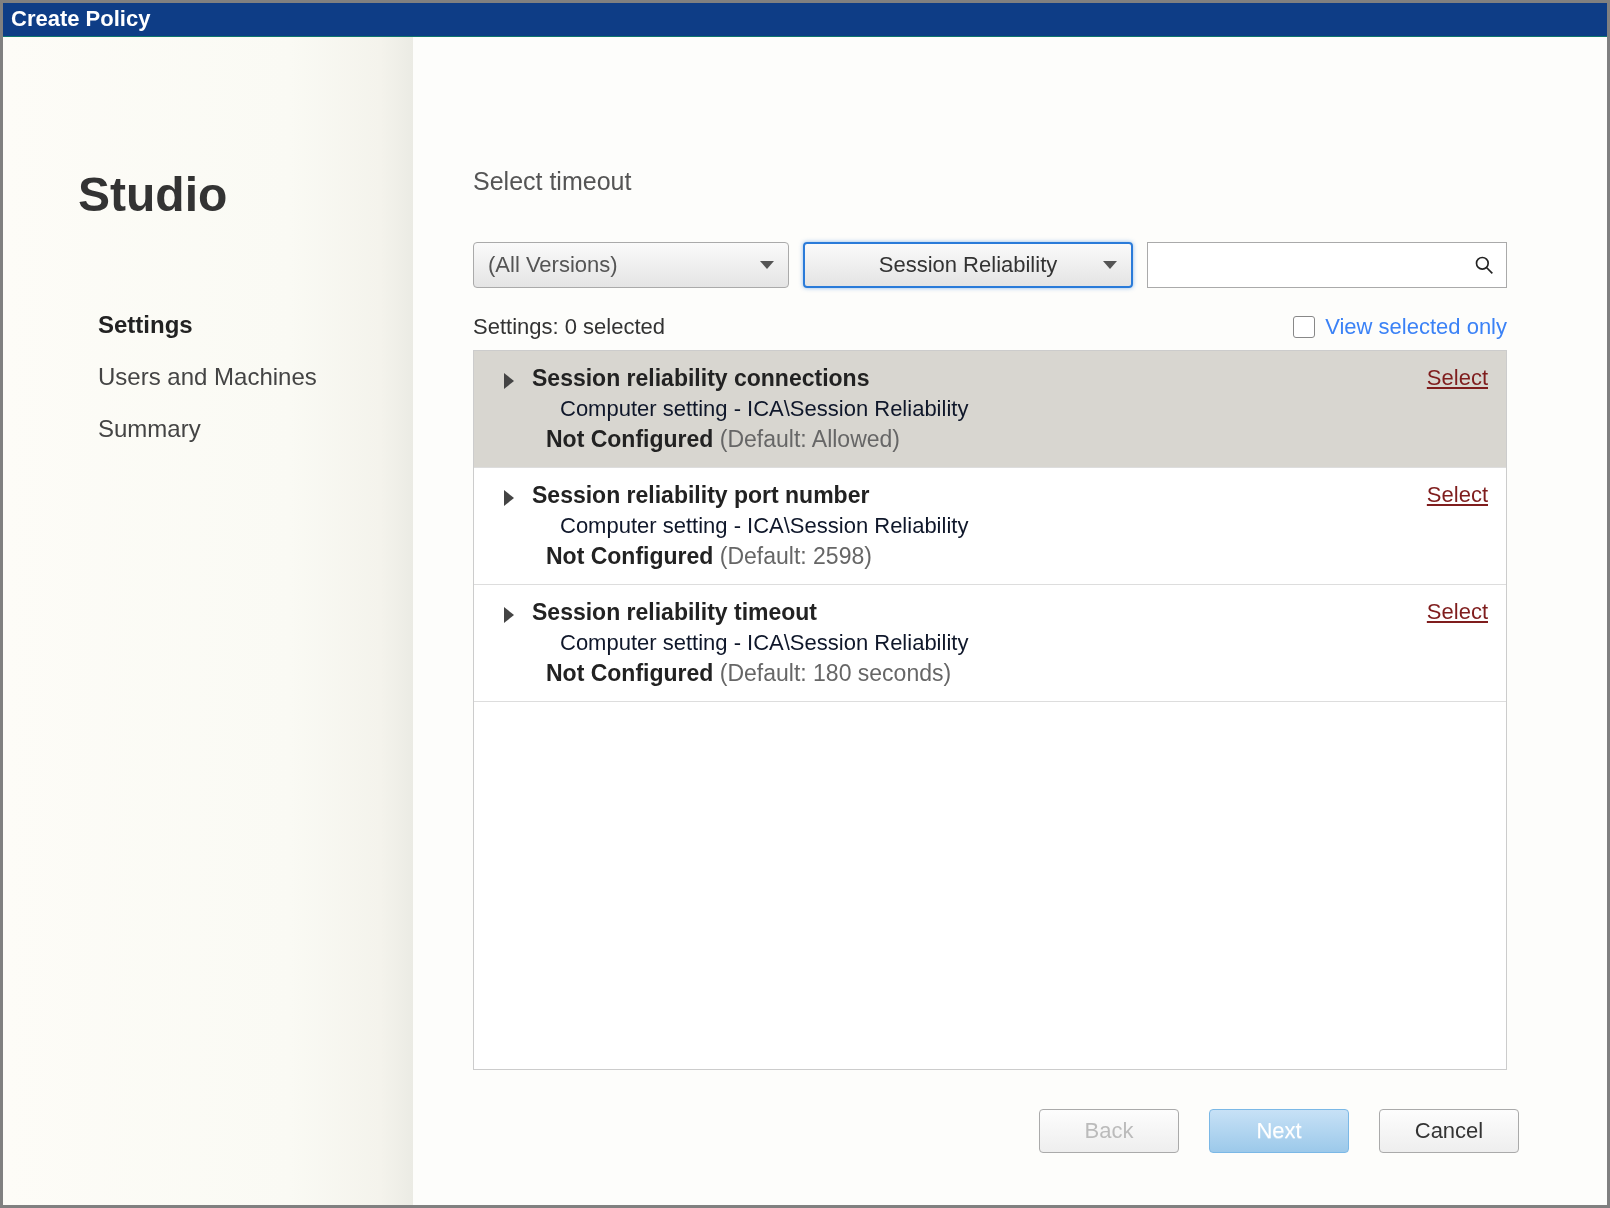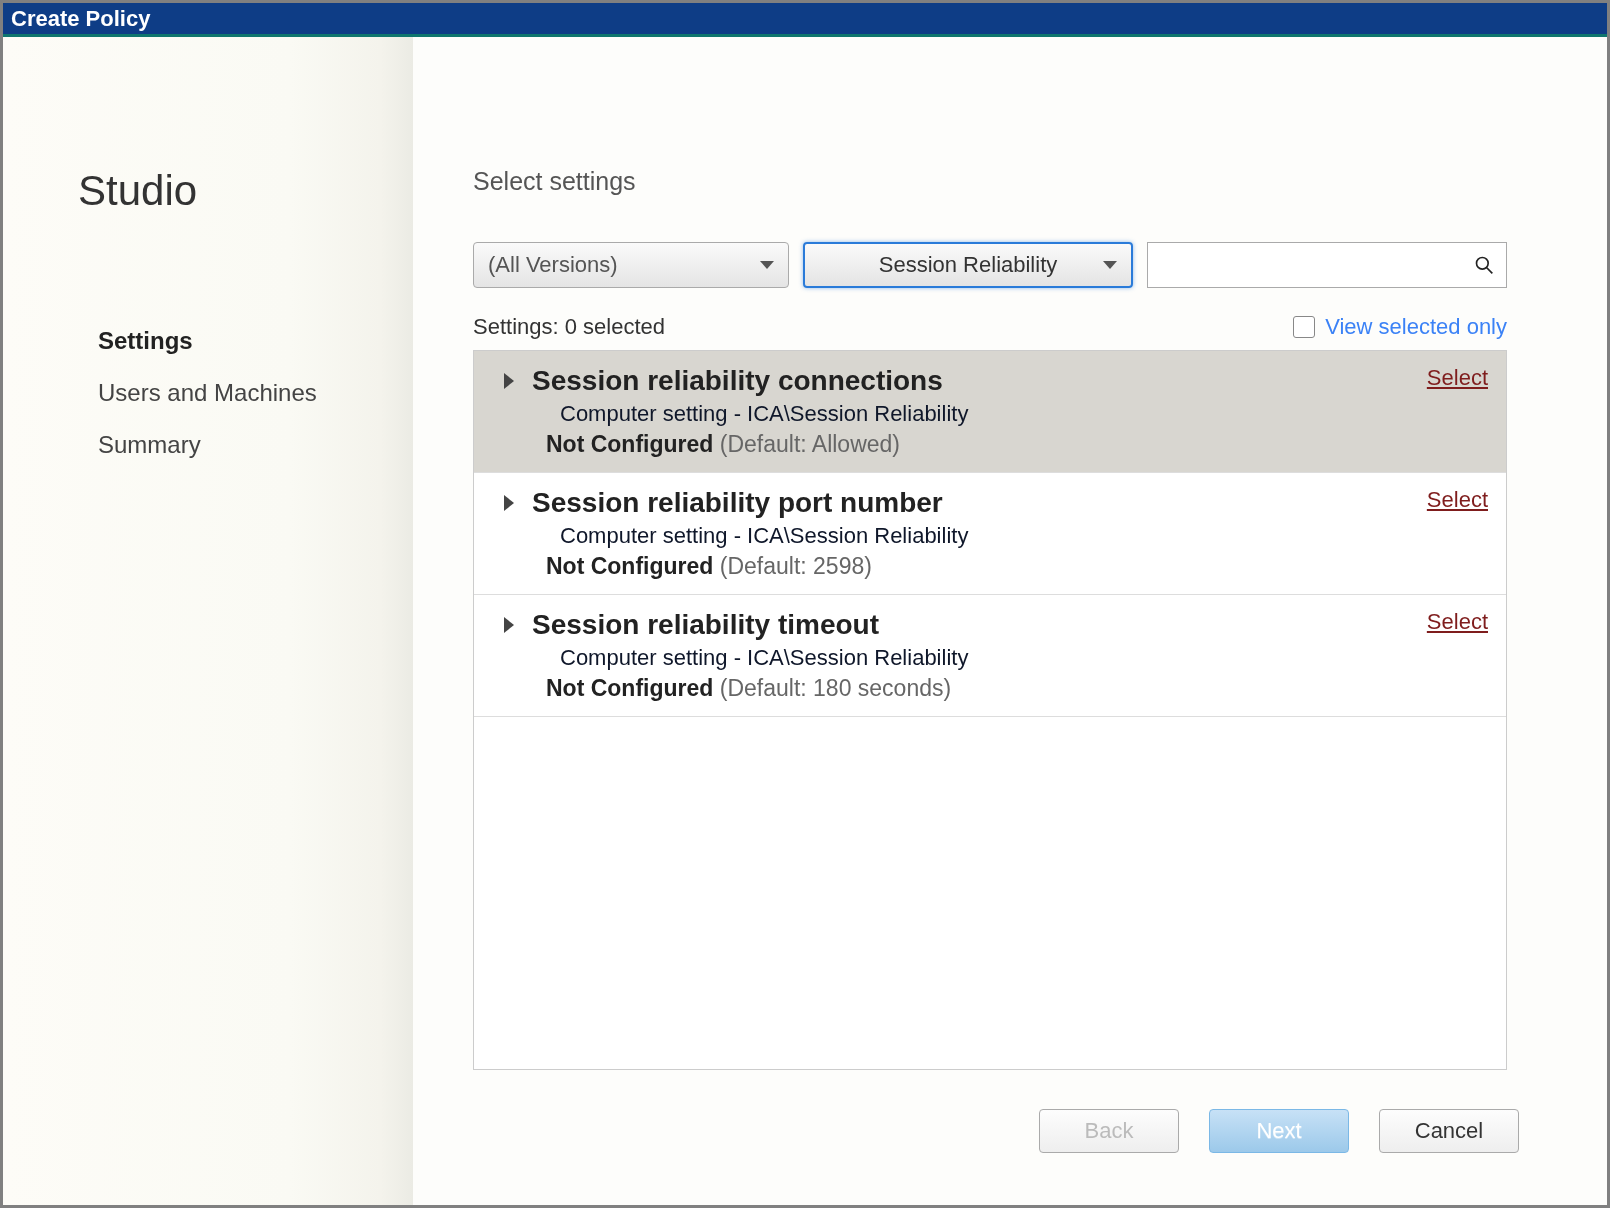--- a/index.html
+++ b/index.html
@@ -11,42 +11,42 @@
   }
   .outer {
     width: 1610px; height: 1208px;
     border: 3px solid #808080;
     position: relative;
     background: #fdfdfb;
   }
   .titlebar {
     height: 34px;
     background: #0e3d86;
-    border-bottom: 3px solid #0f766e;
+    border-bottom: 1px solid #0f766e;
     color: #ffffff;
     font-size: 22px;
     font-weight: bold;
     padding-left: 8px;
     line-height: 32px;
   }
   .body-area {
     display: flex;
     height: calc(100% - 34px);
   }
   .sidebar {
     width: 410px;
     padding: 130px 0 0 75px;
     background: linear-gradient(90deg, #fdfcf7 0%, #fafaf4 70%, #f4f3ec 92%, #ebebe4 100%);
     position: relative;
   }
   .sidebar-title {
-    font-size: 42px;
+    font-size: 48px;
     color: #333;
-    margin-bottom: 100px;
-    font-weight: 400;
+    margin-bottom: 77px;
+    font-weight: 700;
   }
   .nav-items { padding-left: 20px; }
   .nav-item {
     font-size: 24px;
     color: #444;
     padding: 12px 0;
     cursor: pointer;
     position: relative;
   }
   .nav-item.active { font-weight: bold; color: #222; }
@@ -158,21 +158,21 @@
     width: 0; height: 0;
     border-top: 8px solid transparent;
     border-bottom: 8px solid transparent;
     border-left: 10px solid #444;
     margin-top: 8px;
     flex-shrink: 0;
     cursor: pointer;
   }
   .row-body { flex: 1; }
   .row-title {
-    font-size: 28px;
+    font-size: 23px;
     font-weight: bold;
     color: #222;
     margin-bottom: 4px;
   }
   .row-sub {
     font-size: 22px;
     color: #0f172a;
     margin-bottom: 4px;
     margin-left: 28px;
   }
@@ -236,21 +236,21 @@
       <div class="nav-items">
         <div class="nav-item active">Settings</div>
         <div class="nav-item">Users and Machines</div>
         <div class="nav-item">Summary</div>
       </div>
       <div class="nav-notch"></div>
     </div>
 
     <div class="main">
 
-      <div class="section-header">Select settings</div>
+      <div class="section-header">Select timeout</div>
 
       <div class="filter-row">
         <div class="dd dd-versions">
           <span>(All Versions)</span>
           <span class="caret"></span>
         </div>
         <div class="dd dd-category">
           <span>Session Reliability</span>
           <span class="caret"></span>
         </div>

